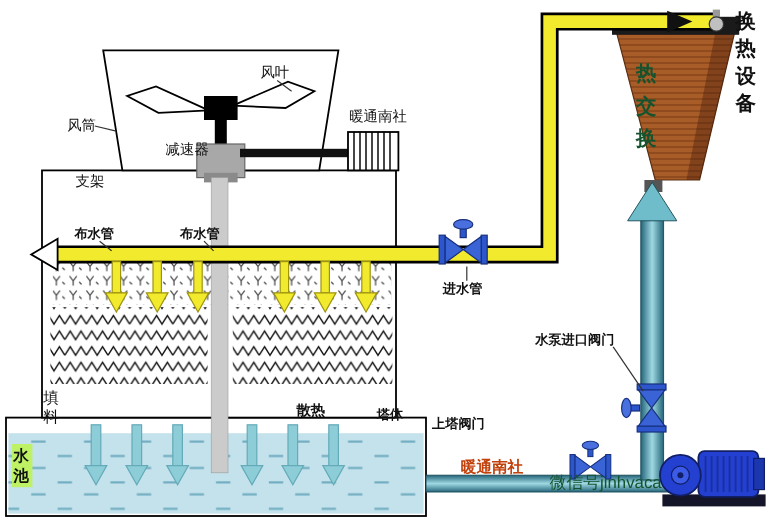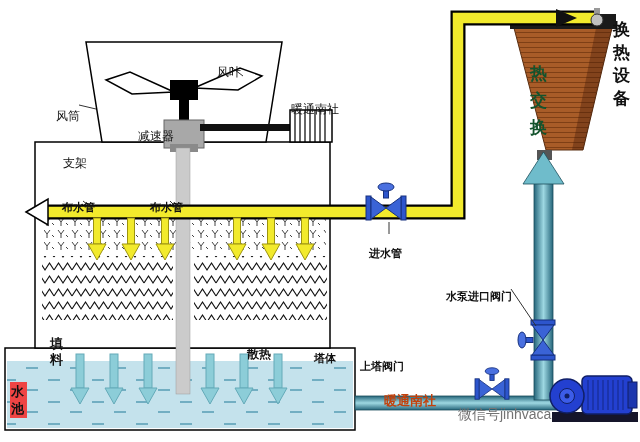--- a/index.html
+++ b/index.html
@@ -1,28 +1,28 @@
 <!DOCTYPE html>
 <html><head>
 <meta charset="utf-8">
 <style>
   html,body{margin:0;padding:0;background:#fff;}
   .stage{position:relative;width:640px;height:442px;background:#fff;overflow:hidden;
          font-family:"Liberation Sans",sans-serif;}
   .stage svg{position:absolute;left:0;top:0;}
-  .lbl{position:absolute;font:12px/1.15 "Liberation Sans",sans-serif;color:#111;white-space:nowrap;margin-top:12px;}
+  .lbl{position:absolute;font:12px/1.15 "Liberation Sans",sans-serif;color:#111;white-space:nowrap;}
   .sm{font-size:11px;font-weight:bold;}
   .vert{white-space:normal;word-break:break-all;}
-  .filler-lbl{left:49px;top:324px;width:15px;font-size:13px;line-height:16px;font-weight:bold;text-align:center;}
-  .pool-lbl{left:10px;top:370px;width:15px;font-size:13px;line-height:17px;font-weight:bold;background:#ef4444;padding:1px;}
+  .filler-lbl{left:36px;top:324px;width:15px;font-size:13px;line-height:16px;font-weight:normal;}
+  .pool-lbl{left:10px;top:370px;width:15px;font-size:13px;line-height:17px;font-weight:bold;background:#bef264;padding:1px;}
   .hxdev-lbl{left:613px;top:6px;width:18px;font-size:17px;line-height:23px;font-weight:bold;}
   .hx-lbl{left:530px;top:48px;width:19px;font-size:17px;line-height:27px;font-weight:bold;color:#14532d;}
   .heat-lbl{left:247px;top:336px;font-size:12px;font-weight:bold;}
   .wm-green{left:384px;top:382px;font-size:13px;color:#c2410c;font-weight:bold;}
-  .wm-gray{left:458px;top:394px;font-size:14px;color:#737373;}
+  .wm-gray{left:458px;top:394px;font-size:14px;color:#14532d;}
 </style>
 </head>
 <body>
 
 <div class="stage">
 
 <svg width="640" height="442" viewBox="0 0 640 442">
   <defs>
     <pattern id="zig" width="18" height="13" patternUnits="userSpaceOnUse">
       <path d="M0,10 L4.5,3 L9,10 L13.5,3 L18,10" fill="none" stroke="#111" stroke-width="1.2"></path>

